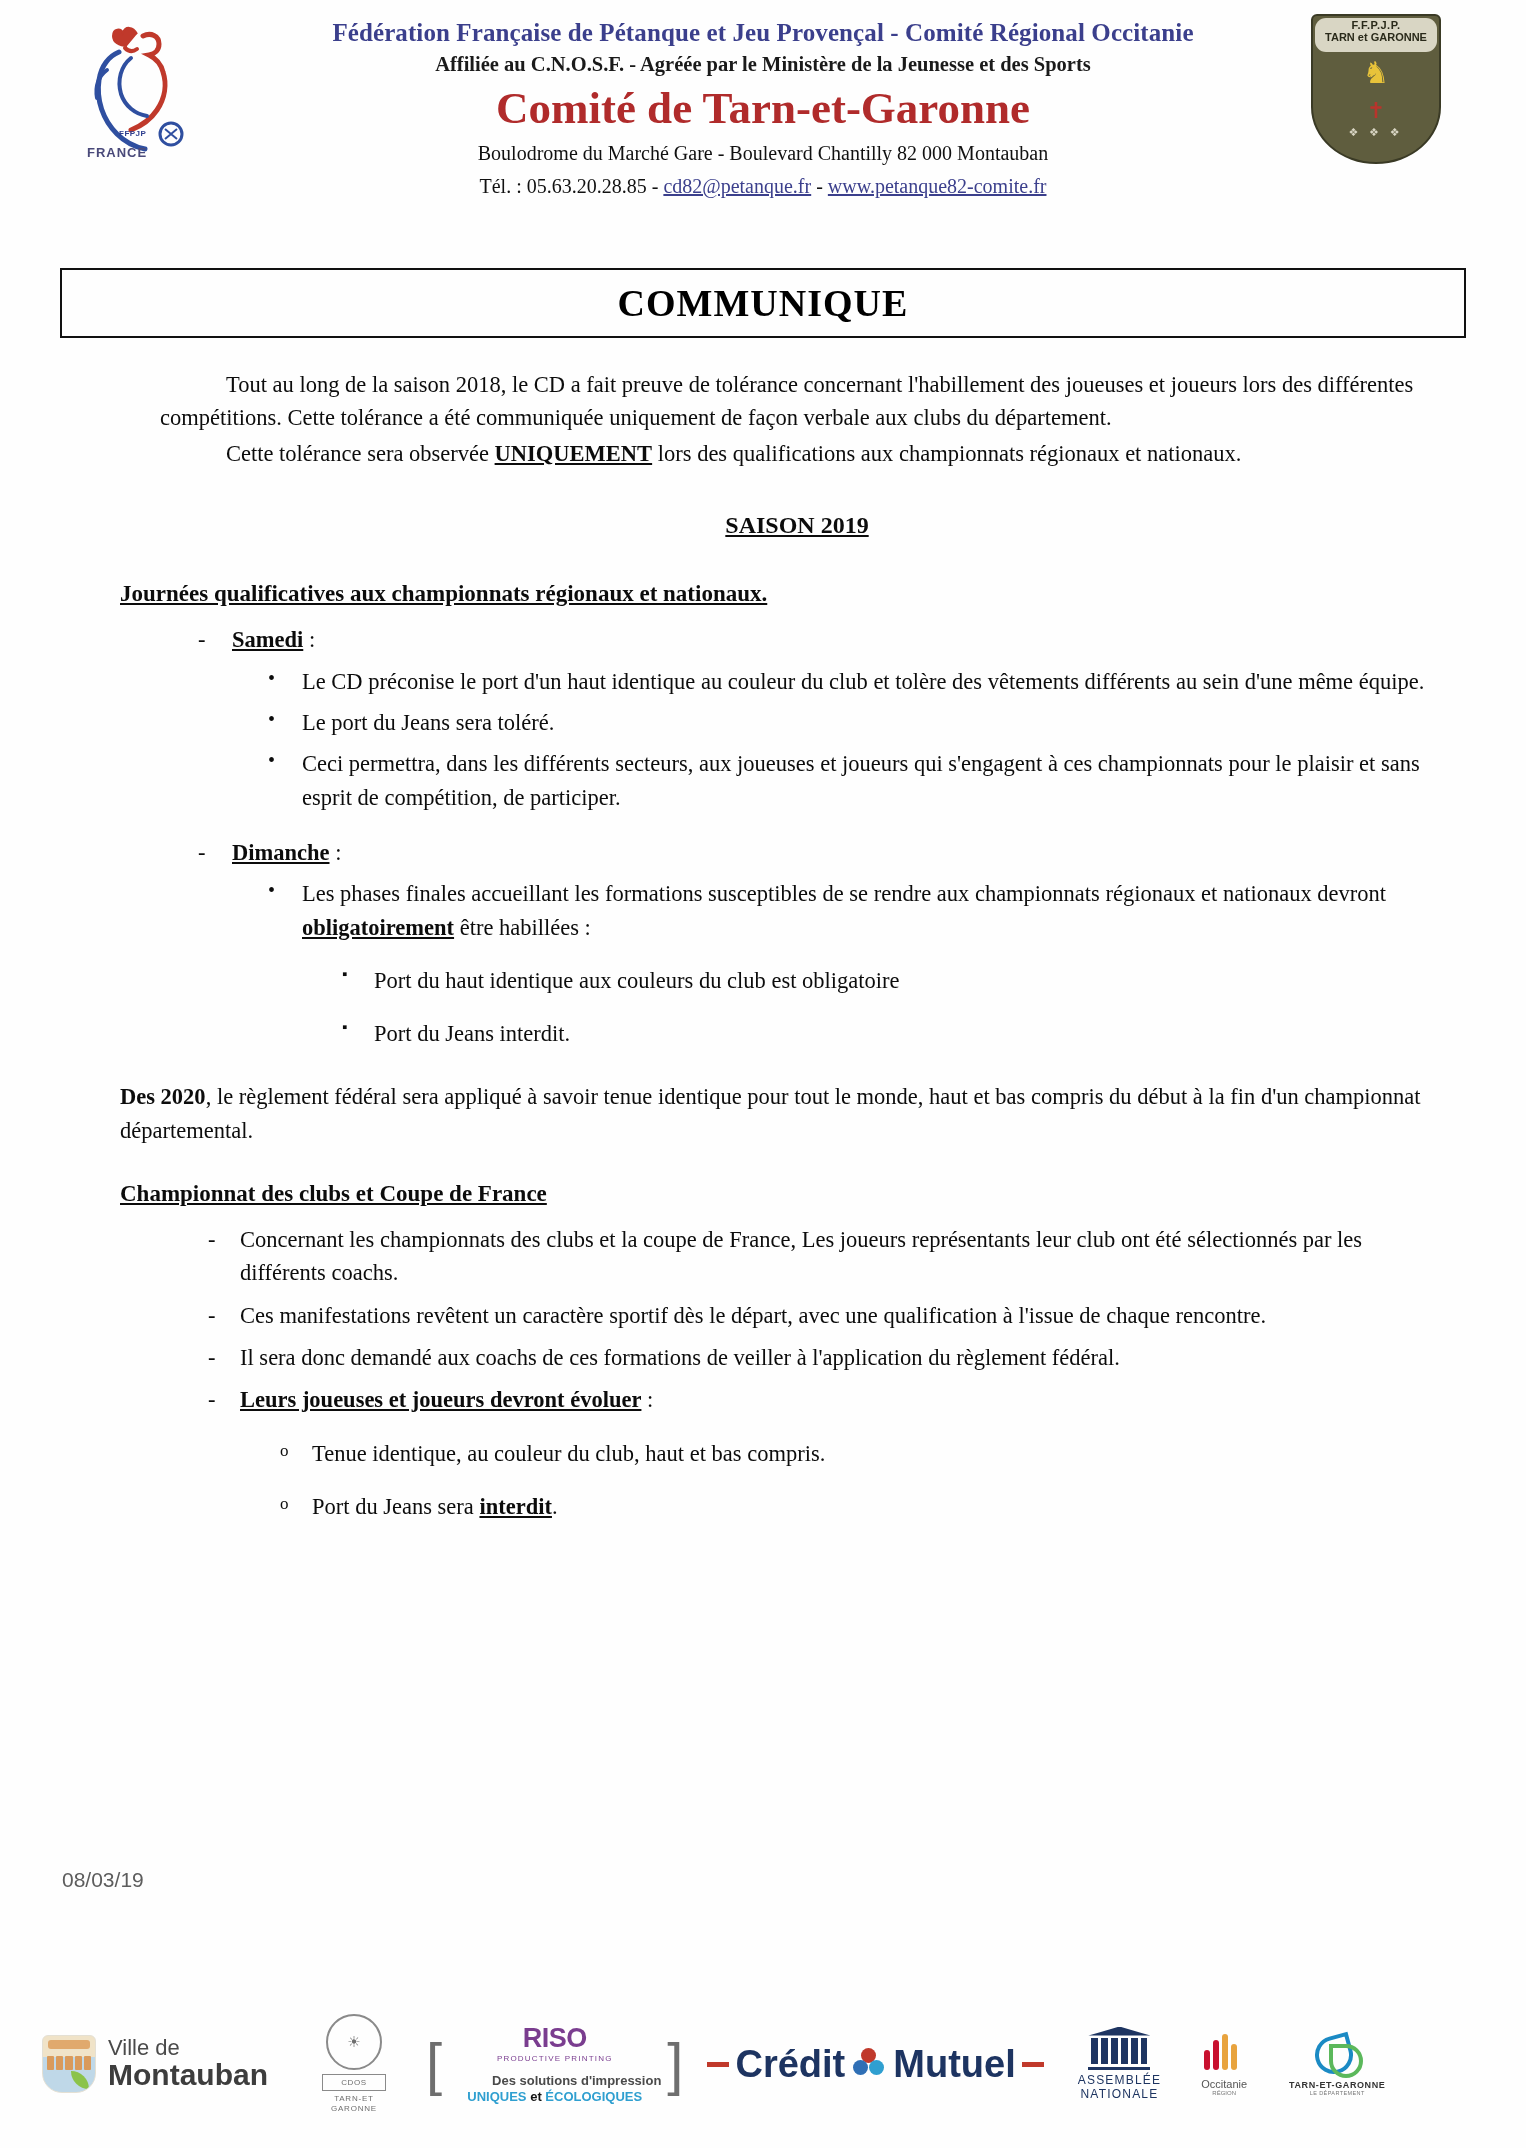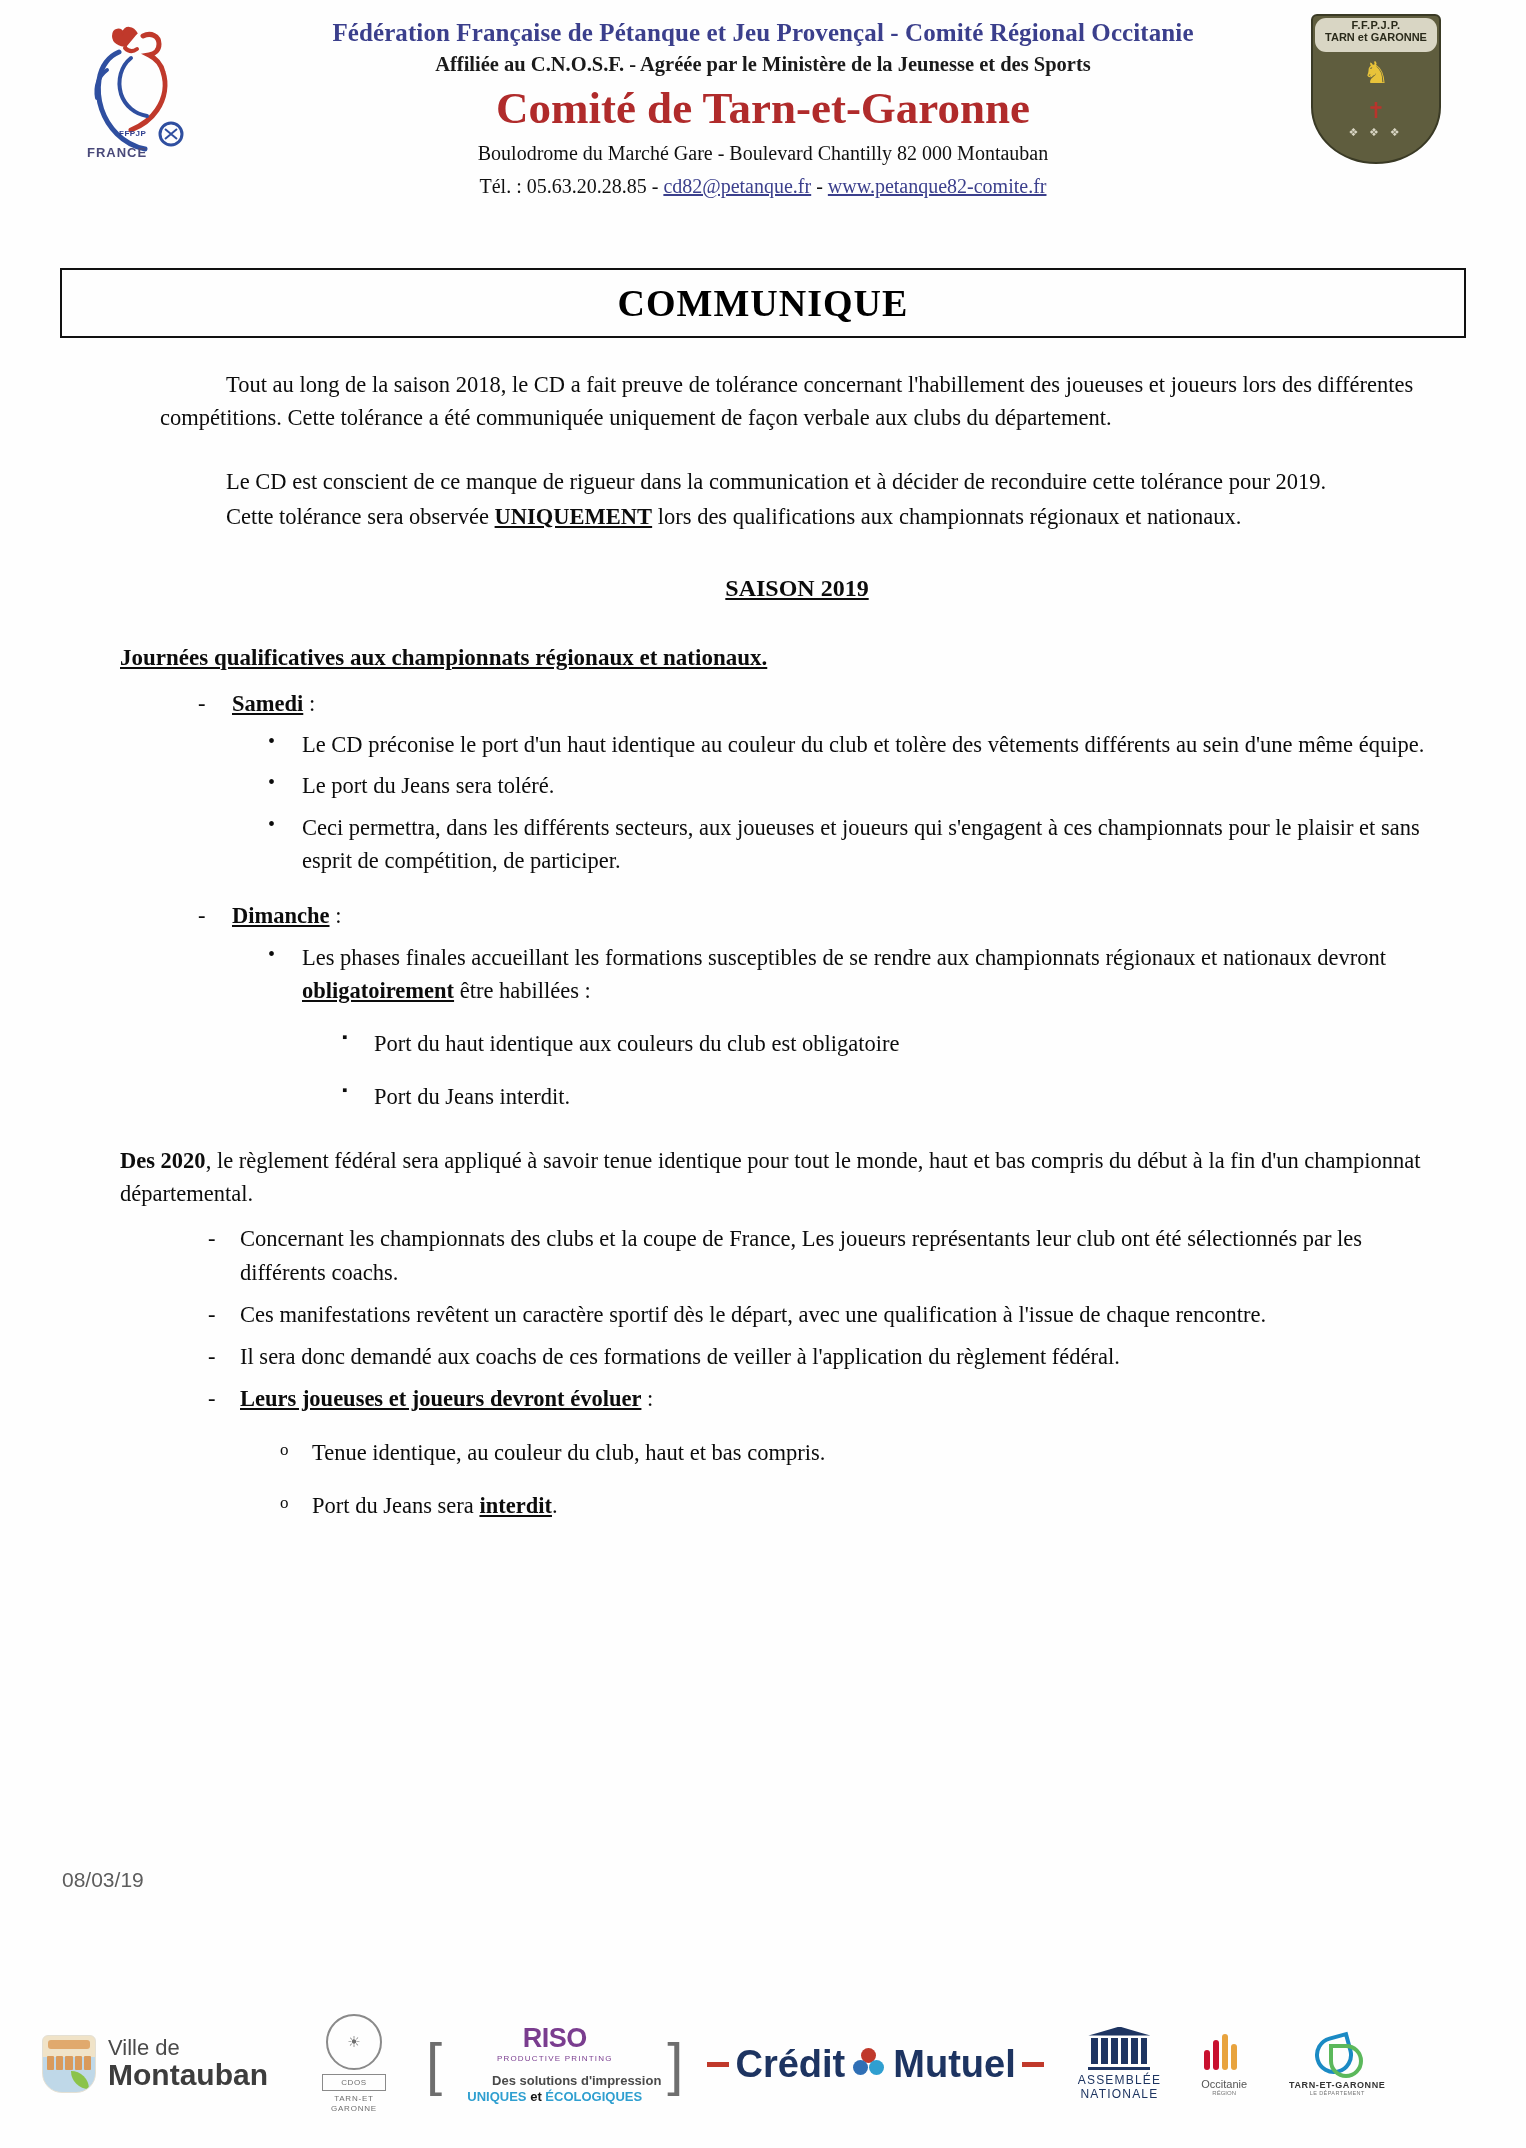--- a/index.html
+++ b/index.html
@@ -534,21 +534,20 @@
   </div>
 
   <div class="communique-wrap">
     <div class="communique-title">COMMUNIQUE</div>
   </div>
 
   <div class="body-content">
 
     <p class="para-indent">Tout au long de la saison 2018, le CD a fait preuve de tolérance concernant l'habillement des joueuses et joueurs lors des différentes compétitions. Cette tolérance a été communiquée uniquement de façon verbale aux clubs du département.</p>
 
-    <p class="para-indent">Le CD est conscient de ce manque de rigueur dans la communication et à décider de reconduire cette tolérance pour 2019.</p>
 
 
     <p class="para-tight">
       <span>Cette tolérance sera observée </span><b class="b"><u class="u">UNIQUEMENT</u></b><span> lors des qualifications aux championnats régionaux et nationaux.</span>
     </p>
 
     <div class="center-head">
       <span>SAISON 2019</span>
     </div>
 
@@ -577,20 +576,23 @@
             </ul>
           </li>
         </ul>
       </li>
     </ul>
 
     <p style="margin-top:30px; margin-left:-40px;">
       <b class="b">Des 2020</b><span>, le règlement fédéral sera appliqué à savoir tenue identique pour tout le monde, haut et bas compris du début à la fin d'un championnat départemental.</span>
     </p>
 
+    <div class="sec-head2">
+      <span>Championnat des clubs et Coupe de France</span>
+    </div>
 
     <ul class="dash-list">
       <li>Concernant les championnats des clubs et la coupe de France, Les joueurs représentants leur club ont été sélectionnés par les différents coachs.</li>
       <li>Ces manifestations revêtent un caractère sportif dès le départ, avec une qualification à l'issue de chaque rencontre.</li>
       <li>Il sera donc demandé aux coachs de ces formations de veiller à l'application du règlement fédéral.</li>
       <li>
         <span class="lbl-head">Leurs joueuses et joueurs devront évoluer</span><span> :</span>
         <ul class="lvl3 lvl3o">
           <li>Tenue identique, au couleur du club, haut et bas compris.</li>
           <li>

